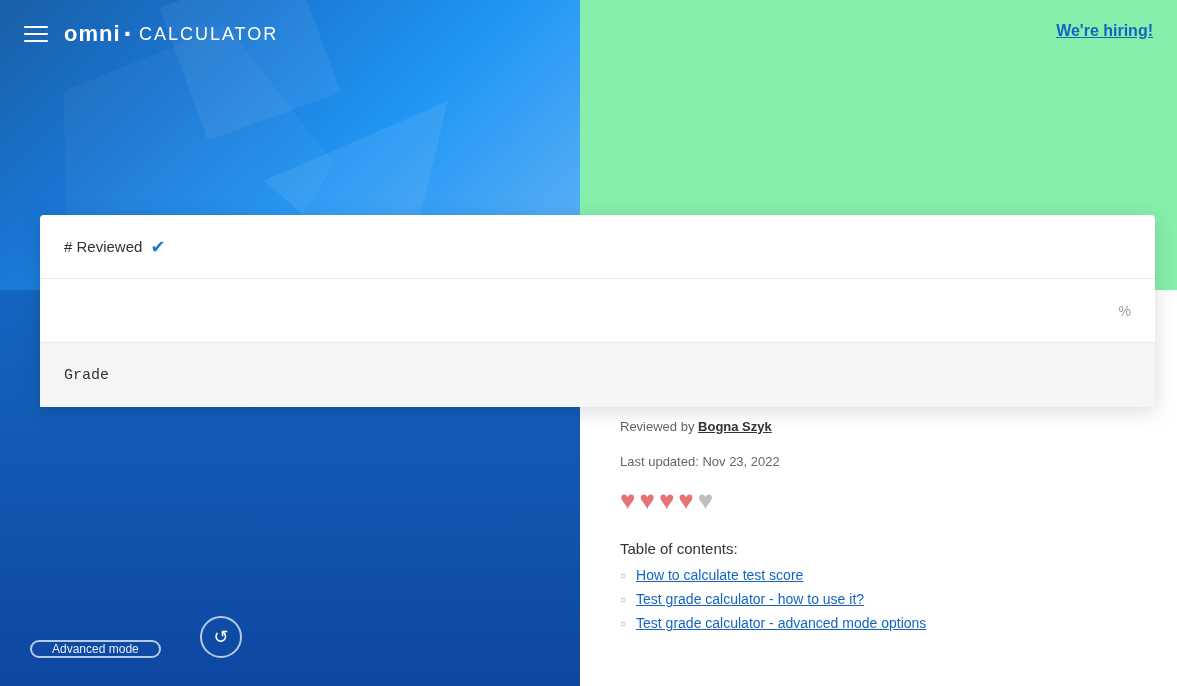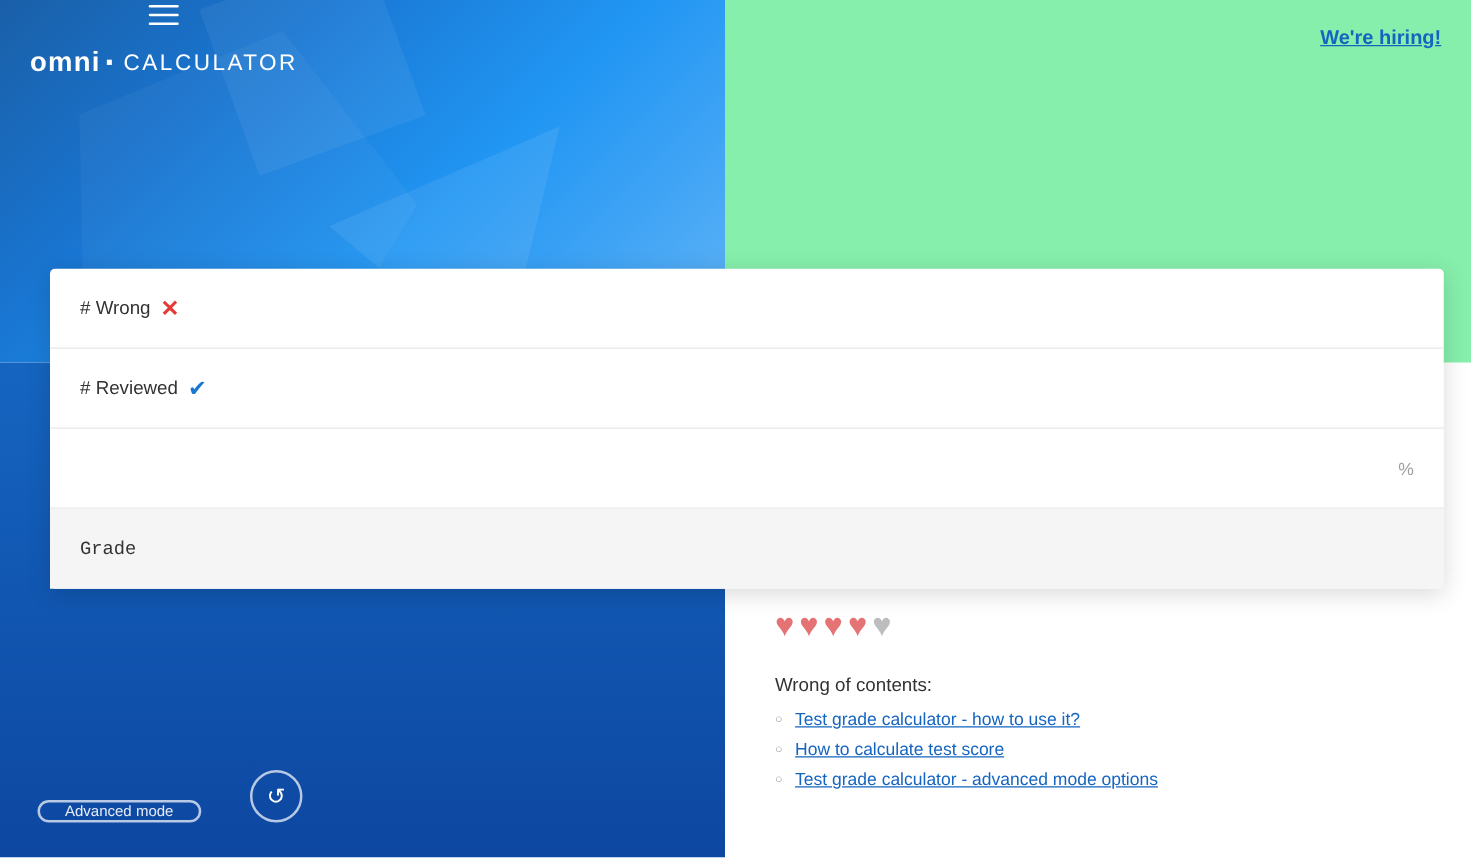--- a/index.html
+++ b/index.html
@@ -12,21 +12,20 @@
       display: flex;
       align-items: center;
       padding: 0 24px;
       z-index: 10;
       justify-content: space-between;
     }
     .nav-left {
       display: flex;
       align-items: center;
       gap: 16px;
-      flex-direction: column;
     }
     .hamburger {
       display: flex;
       flex-direction: column;
       gap: 5px;
       cursor: pointer;
     }
     .hamburger span {
       display: block;
       width: 24px;
@@ -284,26 +283,20 @@
     <a class="hiring-link" href="#">We're hiring!</a>
   </div>
 </div>
 
 <div class="bottom-area">
   <div class="bottom-blue">
 
     <div style="position: absolute; top: 215px; left: 40px; right: 22px; background: #fff; border-radius: 4px; box-shadow: 0 4px 20px rgba(0,0,0,0.15); z-index: 30;">
 
 
-      <div class="calc-row">
-        <span class="calc-label">
-          <span># Wrong</span>
-          <span class="wrong-icon">✕</span>
-        </span>
-      </div>
 
       <div class="calc-row">
         <span class="calc-label">
           <span># Reviewed</span>
           <span class="correct-icon">✔</span>
         </span>
       </div>
 
       <div class="calc-row">
         <span class="calc-unit">%</span>
@@ -341,26 +334,26 @@
     </div>
 
     <div class="hearts-row">
       <span class="heart filled">♥</span>
       <span class="heart filled">♥</span>
       <span class="heart filled">♥</span>
       <span class="heart filled">♥</span>
       <span class="heart half" style="color: #bdbdbd;">♥</span>
     </div>
 
-    <p class="toc-title">Wrong of contents:</p>
+    <p class="toc-title">Table of contents:</p>
     <ul class="toc-list">
       <li>
-        <a href="#">Test grade calculator - how to use it?</a>
+        <a href="#">How to calculate test score</a>
       </li>
       <li>
-        <a href="#">How to calculate test score</a>
+        <a href="#">Test grade calculator - how to use it?</a>
       </li>
       <li>
         <a href="#">Test grade calculator - advanced mode options</a>
       </li>
     </ul>
   </div>
 </div>
 
 </body></html>

